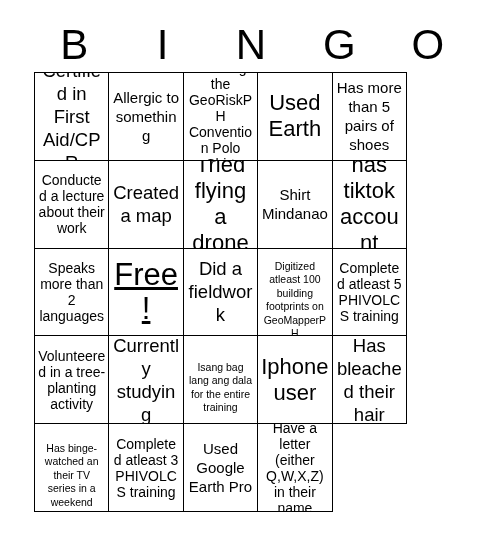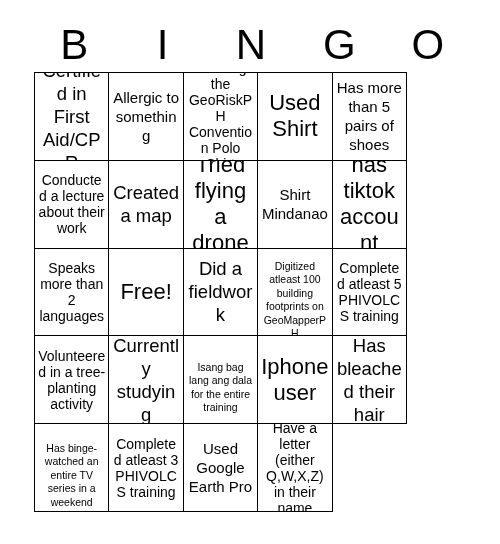--- a/index.html
+++ b/index.html
@@ -75,21 +75,21 @@
     font-family: "Liberation Sans", sans-serif;
     font-weight: 400;
     word-wrap: break-word;
   }
   
   .sz-xs .cell-text { font-size: 10.5px; line-height: 13.5px; margin-top: 16px; }
   .sz-s  .cell-text { font-size: 14px; line-height: 16px; }
   .sz-m  .cell-text { font-size: 15px;   line-height: 19px; }
   .sz-l  .cell-text { font-size: 18.5px; line-height: 23px; }
   .sz-xl .cell-text { font-size: 22px;   line-height: 26px; }
-  .sz-xxl .cell-text { font-size: 22px;  line-height: 34px; }
+  .sz-xxl .cell-text { font-size: 31px;  line-height: 34px; text-decoration: underline; }
 </style>
 </head>
 <body>
 
 <div class="card">
 
   <div class="bingo-header">
     <div class="bingo-letter">B</div>
     <div class="bingo-letter">I</div>
     <div class="bingo-letter">N</div>
@@ -101,21 +101,21 @@
       <div class="bingo-cell sz-l">
         <span class="cell-text">Certified in First Aid/CPR</span>
       </div>
       <div class="bingo-cell sz-m">
         <span class="cell-text">Allergic to something</span>
       </div>
       <div class="bingo-cell sz-s">
         <span class="cell-text">Wearing the GeoRiskPH Convention Polo Shirt</span>
       </div>
       <div class="bingo-cell sz-xl">
-        <span class="cell-text">Used Shirt</span>
+        <span class="cell-text">Used Earth</span>
       </div>
       <div class="bingo-cell sz-m">
         <span class="cell-text">Has more than 5 pairs of shoes</span>
       </div>
       <div class="bingo-cell sz-s">
         <span class="cell-text">Conducted a lecture about their work</span>
       </div>
       <div class="bingo-cell sz-l">
         <span class="cell-text">Created a map</span>
       </div>
@@ -152,21 +152,21 @@
       <div class="bingo-cell sz-xs">
         <span class="cell-text">Isang bag lang ang dala for the entire training</span>
       </div>
       <div class="bingo-cell sz-xl">
         <span class="cell-text">Iphone user</span>
       </div>
       <div class="bingo-cell sz-l">
         <span class="cell-text">Has bleached their hair</span>
       </div>
       <div class="bingo-cell sz-xs">
-        <span class="cell-text">Has binge-watched an entire TV series in a weekend</span>
+        <span class="cell-text">Has binge-watched an their TV series in a weekend</span>
       </div>
       <div class="bingo-cell sz-s">
         <span class="cell-text">Completed atleast 3 PHIVOLCS training</span>
       </div>
       <div class="bingo-cell sz-m">
         <span class="cell-text">Used Google Earth Pro</span>
       </div>
       <div class="bingo-cell sz-s">
         <span class="cell-text">Have a letter (either Q,W,X,Z) in their name</span>
       </div>

